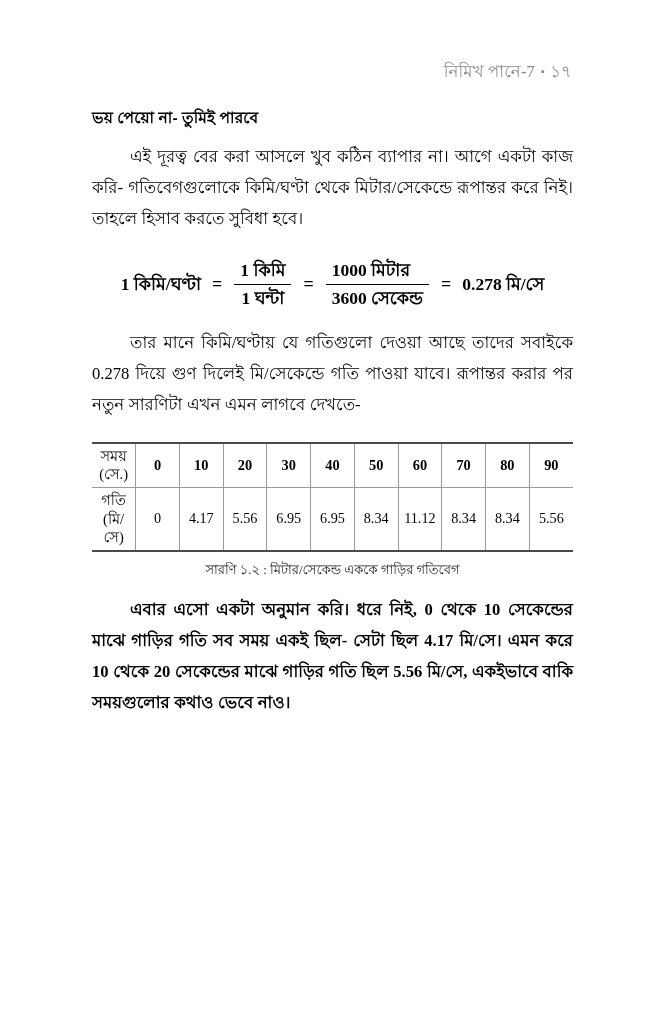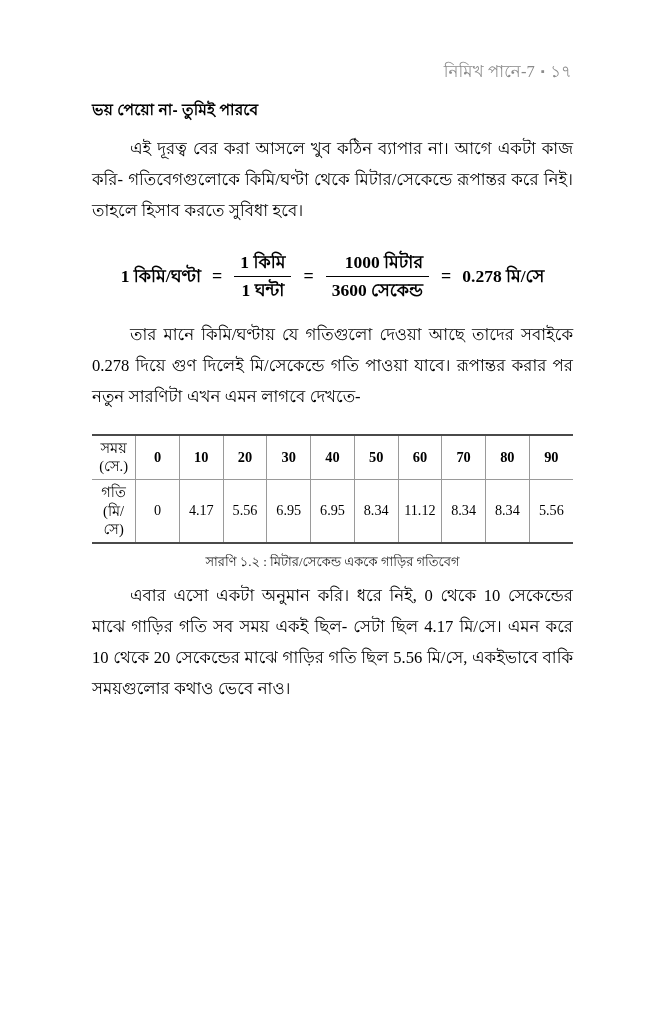--- a/index.html
+++ b/index.html
@@ -42,21 +42,21 @@
     display: inline-block;
     font-size: 11px;
     vertical-align: 2px;
     margin: 0 5px 0 6px;
   }
 
   
   .content {
     position: absolute;
     left: 92px;
-    top: 100px;
+    top: 108px;
     width: 481px;
   }
 
   h2.section-heading {
     margin: 0 0 12px 0;
     font-family: "Liberation Sans", "DejaVu Sans", sans-serif;
     font-size: 15.5px;
     font-weight: bold;
     letter-spacing: 0.1px;
     line-height: 1.35;
@@ -64,21 +64,21 @@
 
   p.para {
     margin: 0 0 4px 0;
     font-size: 16.6px;
     line-height: 31px;
     text-align: justify;
     text-justify: inter-word;
     text-indent: 38px;
     word-spacing: 0.4px;
   }
-  p.para.spaced-top { margin-top: 9px; }
+  p.para.spaced-top { margin-top: 15px; font-weight: bold; }
 
   
   .equation-block {
     margin: 26px 0 18px 0;
     display: flex;
     justify-content: center;
     align-items: center;
     font-weight: bold;
   }
   .eq {
@@ -107,21 +107,21 @@
     line-height: 1.2;
   }
   .frac .den {
     padding: 3px 6px 0 6px;
     line-height: 1.2;
     border-top: 1.6px solid #000;
     width: 100%;
     box-sizing: border-box;
     text-align: center;
   }
-  .frac .num { text-align: right; width: 100%; box-sizing: border-box; }
+  .frac .num { text-align: left; width: 100%; box-sizing: border-box; }
 
   
   .table-wrap {
     margin: 22px 0 0 0;
   }
   table.data-table {
     border-collapse: collapse;
     width: 481px;
     table-layout: fixed;
     border-top: 2.4px solid #4a4a4a;

